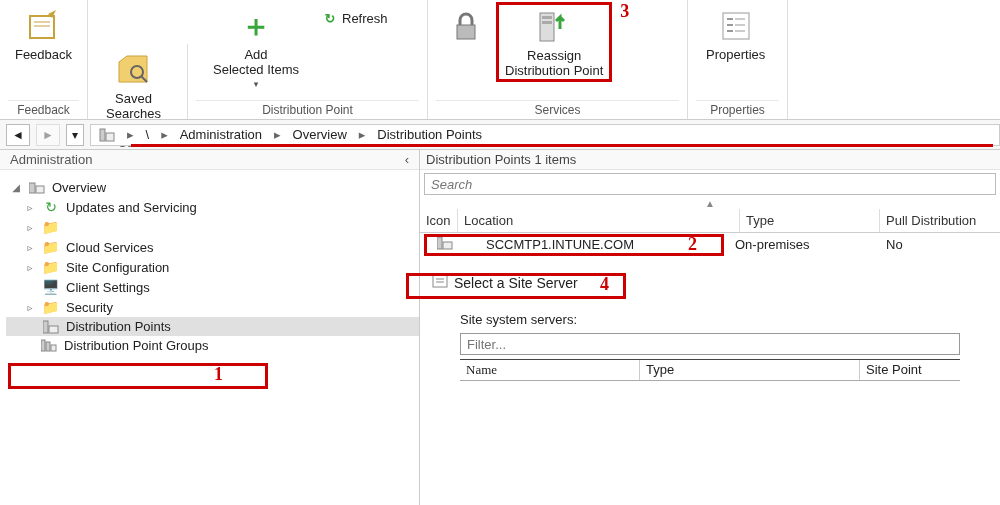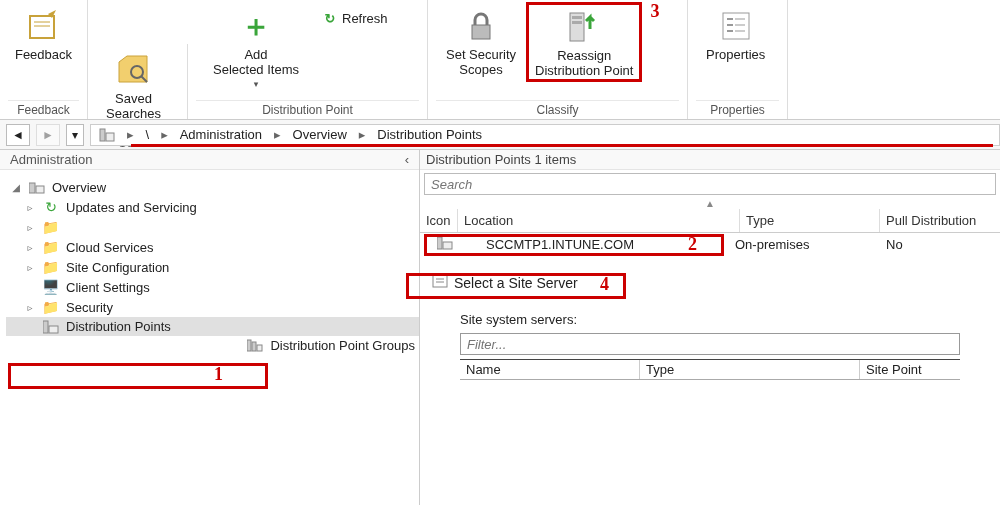--- a/index.html
+++ b/index.html
@@ -29,41 +29,41 @@
   
   
   .main { display:flex; height:355px;}
   .tree-pane { width:420px; border-right:1px solid #ccc; position:relative;}
   .tree-head { display:flex; justify-content:space-between; padding:2px 10px; color:#555; font-size:13px; border-bottom:1px solid #e5e5e5; background:#f9f9f9;}
   .tree-body { padding:8px 0 0 6px;}
   .tnode { display:flex; align-items:center; gap:6px; padding:2px 4px; cursor:pointer;}
   .tri { width:12px; font-size:10px; color:#777; display:inline-block; text-align:center;}
   .tic { width:18px; font-size:14px; display:flex; align-items:center; justify-content:center;}
   .ind1 { padding-left:18px;}
-  .ind2 { padding-left:34px;justify-content:flex-end;}
+  .ind2 { padding-left:34px;}
   .tnode.sel { background:#e0e0e0;}
   .callout1 { position:absolute; border:3px solid #cc0000; left:8px; width:260px; height:26px;}
   
   .list-pane { flex:1; display:flex; flex-direction:column; position:relative;}
   .list-title { padding:2px 6px; color:#444; background:#f9f9f9; border-bottom:1px solid #e5e5e5;}
   .search-box { margin:3px 4px; border:1px solid #bbb; height:22px; padding:0 6px; font-style:italic; color:#888; display:flex; align-items:center;}
   .col-head-row { display:flex; border-bottom:1px solid #ccc; font-size:13px; color:#333;}
   .col-head { padding:4px 6px; border-right:1px solid #ddd;}
   .col-icon{width:38px;} .col-loc{flex:1;} .col-type{width:140px;} .col-pull{width:120px; border-right:none;}
   .data-row { display:flex; align-items:center; height:22px; font-size:13px;}
   .dc { padding:0 6px;margin-left:11px;}
   .callout2 { position:absolute; border:3px solid #cc0000; height:22px;}
   
   .detail-head { margin:16px 6px 0 6px; padding:3px 6px; display:flex; align-items:center; gap:6px; position:relative; font-size:14px;}
   .callout4 { position:absolute; border:3px solid #cc0000;}
   .detail-body { padding:18px 0 0 40px; font-size:13px;}
-  .filter-box { margin:6px 40px 4px 40px; border:1px solid #999; height:22px; padding:0 6px; font-style:italic; color:#888; display:flex; align-items:center;}
+  .filter-box { margin:6px 40px 4px 40px; border:1px solid #999; height:22px; padding:0 6px; color:#888; display:flex; align-items:center;}
   .detail-cols { display:flex; margin:0 40px; border-top:1px solid #444; border-bottom:1px solid #aaa; font-size:13px;}
   .detail-cols > div { padding:2px 6px;}
-  .dcol-name{flex:1; border-right:1px solid #ccc;} .dcol-type{width:220px; border-right:1px solid #ccc;} .dcol-code{width:100px;}
+  .dcol-name{flex:1; border-right:1px solid #ccc;font-family:Liberation Serif, serif;} .dcol-type{width:220px; border-right:1px solid #ccc;} .dcol-code{width:100px;}
   
   
   .ic-note{color:#d4a237;} .ic-search{color:#d4a237;} .ic-plus{color:#3aa53a; font-size:38px; font-weight:bold;}
   .ic-refresh{color:#3aa53a; font-weight:bold;} .ic-lock{color:#777;} .ic-server{color:#888;}
   .ic-prop{color:#888;} .ic-folder{color:#e8c257;}
   
   input { border:none; outline:none; width:100%; font:inherit;}
 </style>
 </head>
 <body>
@@ -124,38 +124,36 @@
 
   <div class="rgroup" style="width:260px; position:relative;">
     <div class="rgroup-items">
       <div class="rbtn">
         <div class="ic ic-lock">
           <svg width="34" height="34" viewBox="0 0 34 34">
               <rect x="8" y="16" width="18" height="14" fill="#bbb" stroke="#777"></rect>
               <path d="M11 16 v-5 a6 6 0 0 1 12 0 v5" fill="none" stroke="#777" stroke-width="3"></path>
             </svg>
         </div>
-        <div class="lbl" style="white-space:pre-line;">Set Security
-Scopes</div>
       </div>
       <div class="rbtn callout-red" style="position:relative; padding:2px 6px 0 6px;">
         <div class="ic ic-server">
           <svg width="40" height="36" viewBox="0 0 40 36">
               <rect x="6" y="4" width="14" height="28" fill="#ddd" stroke="#888"></rect>
               <rect x="8" y="7" width="10" height="3" fill="#aaa"></rect>
               <rect x="8" y="12" width="10" height="3" fill="#aaa"></rect>
               <path d="M26 20 L26 8 L22 12 M26 8 L30 12" stroke="#3aa53a" stroke-width="3" fill="none"></path>
             </svg>
         </div>
         <div class="lbl" style="white-space:pre-line;">Reassign
 Distribution Point</div>
         <span class="num-badge" style="top:-4px; right:-20px;">3</span>
       </div>
     </div>
-    <div class="rgroup-label">Classify</div>
+    <div class="rgroup-label">Services</div>
   </div>
 
   <div class="rgroup" style="width:100px;gap:12px;">
     <div class="rgroup-items">
       <div class="rbtn">
         <div class="ic ic-prop">
           <svg width="34" height="34" viewBox="0 0 34 34">
               <rect x="4" y="4" width="26" height="26" fill="#fff" stroke="#999"></rect>
               <line x1="8" y1="10" x2="14" y2="10" stroke="#999" stroke-width="2"></line>
               <line x1="16" y1="10" x2="26" y2="10" stroke="#999"></line>

